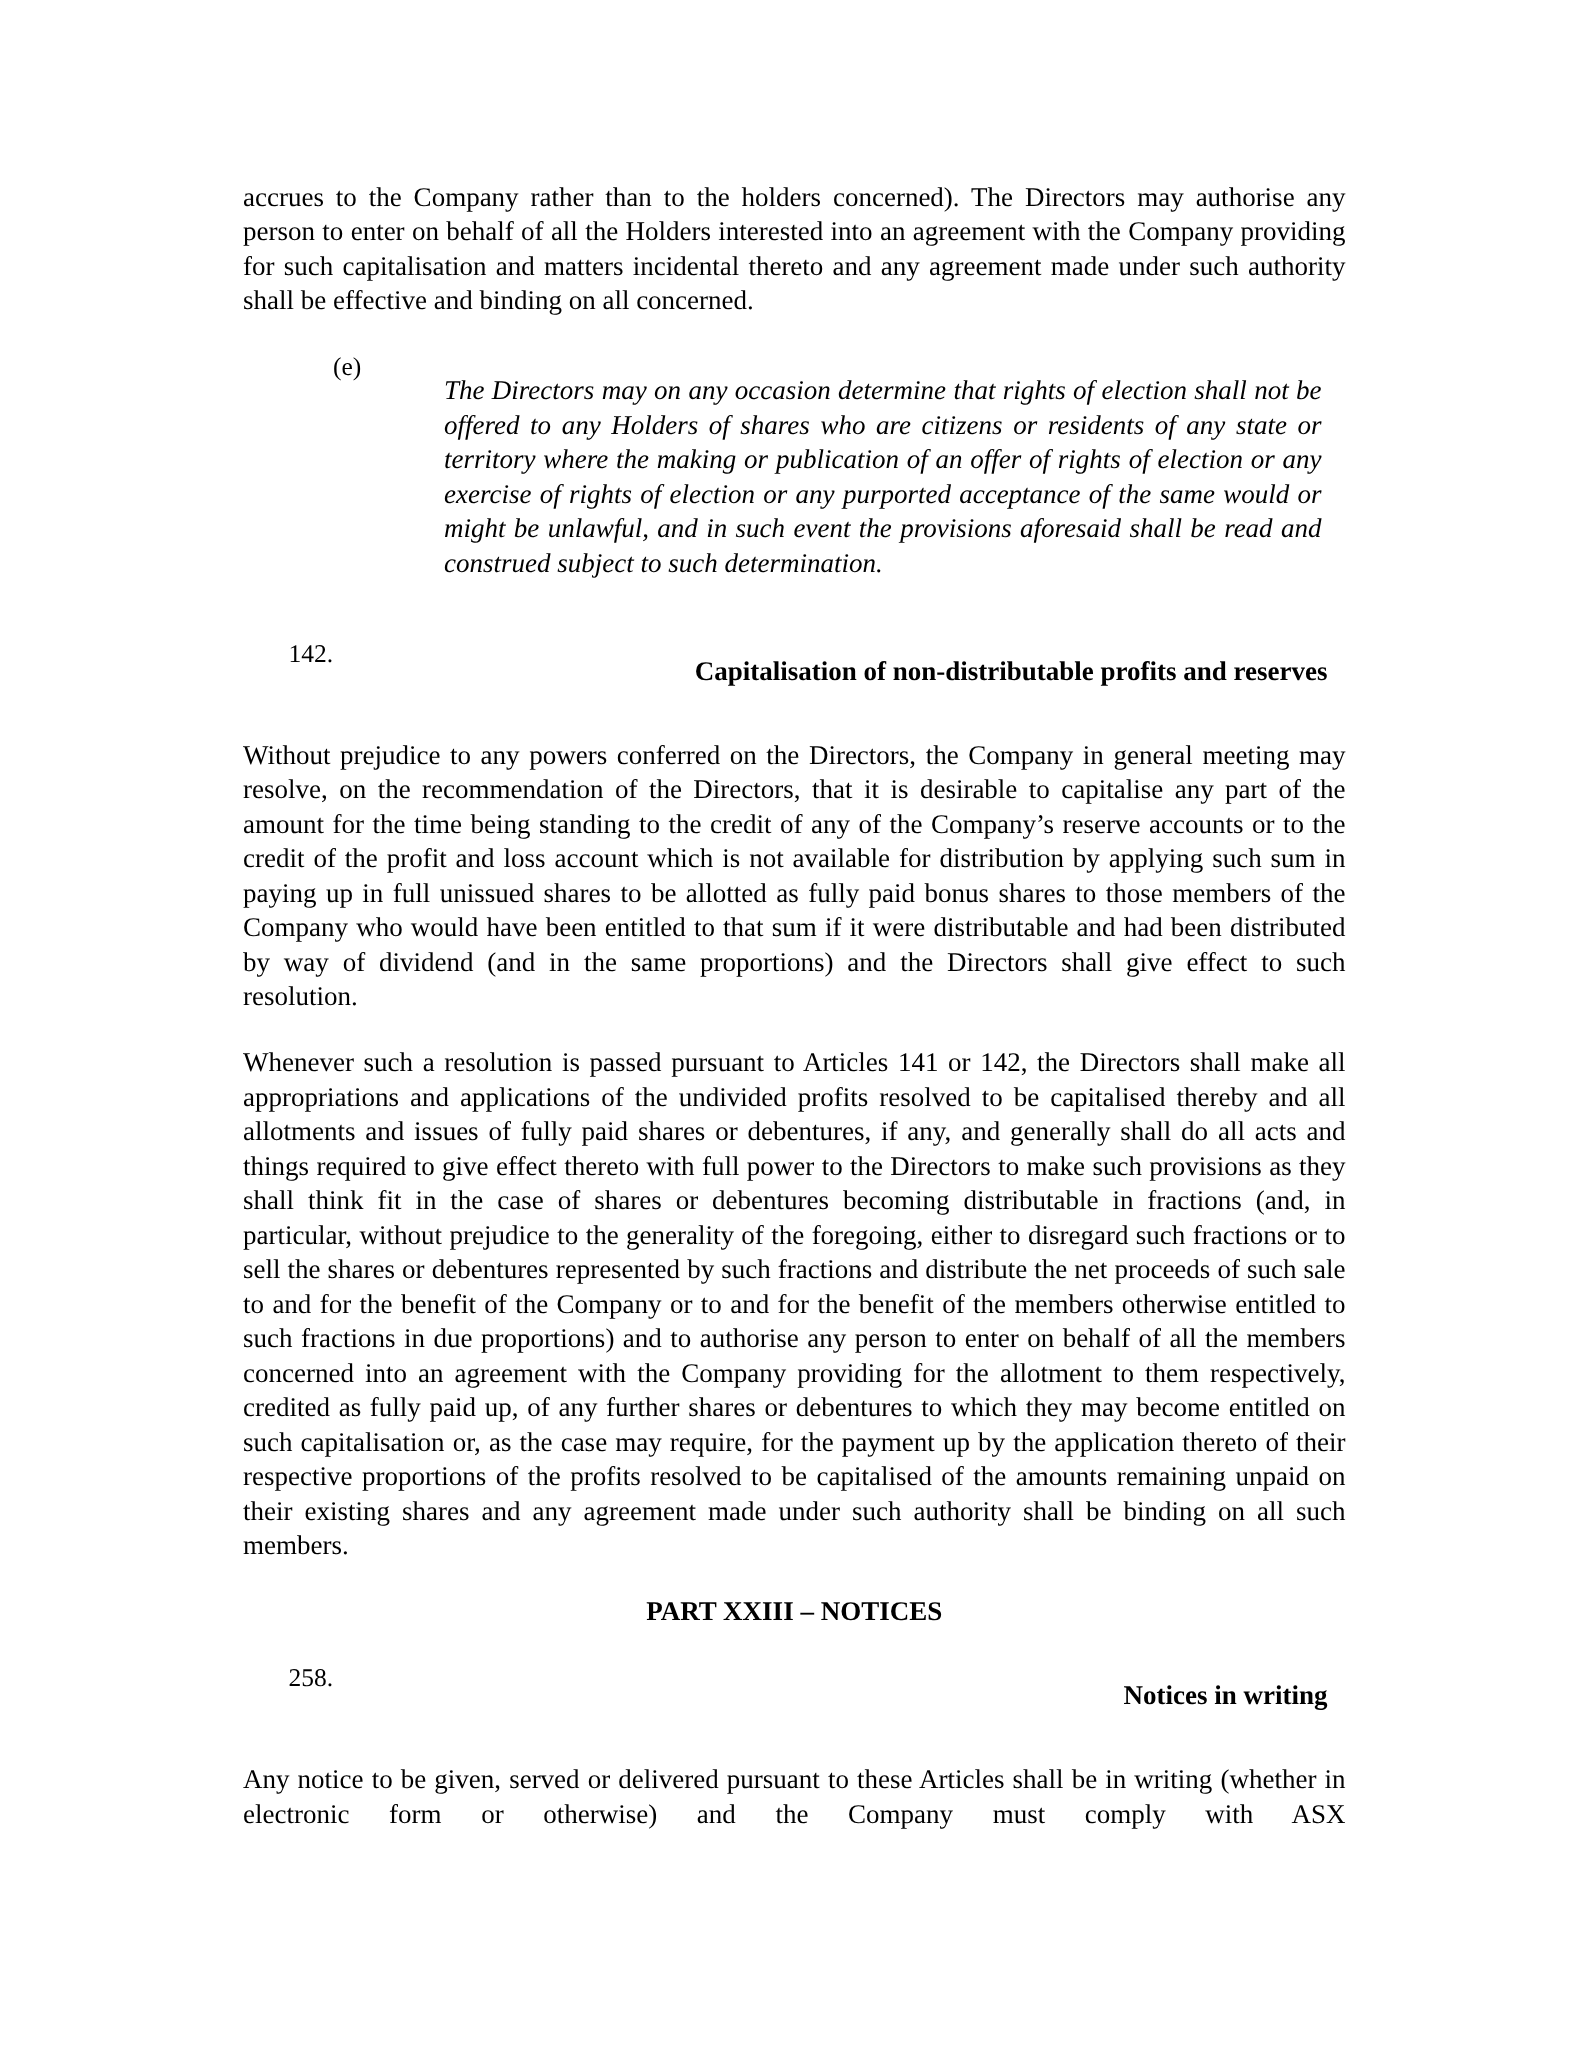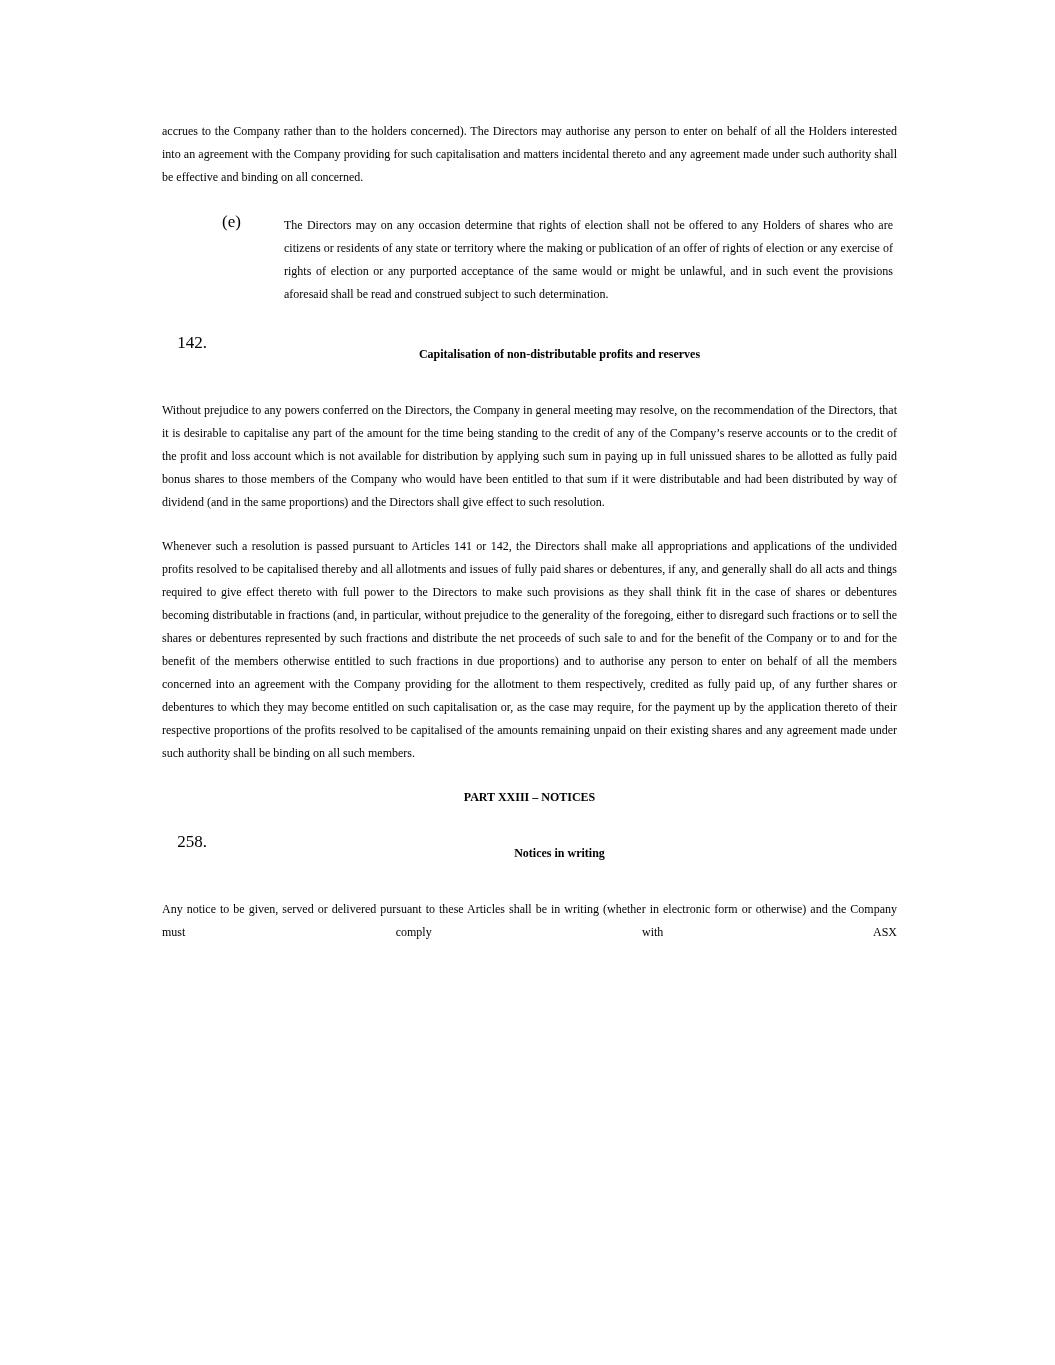--- a/index.html
+++ b/index.html
@@ -15,46 +15,47 @@
     box-sizing: border-box;
     padding: 120px 158px 40px 162px;
     font-family: "Liberation Serif", "DejaVu Serif", serif;
     font-size: 17px;
     line-height: 23px;
     color: #000000;
     text-align: justify;
   }
   .page p, .page h2 {
     margin: 0 0 21px 0;
-    font-size: 12px;
+    font-size: 18px;
     line-height: 23px;
   }
   
   .sub-indent {
     margin-left: 118px;
   }
   
   .clause {
     display: flex;
     margin-left: 60px;
     margin-bottom: 21px;
   }
   .clause .clause-label {
     flex: 0 0 58px;
   }
   .clause p {
     flex: 1 1 auto;
-    margin: 4px;
+    margin: 16px;
+    font-style: italic;
   }
   
   .section-heading {
     display: flex;
     margin: 0 0 21px 0;
     font-weight: bold;
-    text-align: center;
+    text-align: right;
   }
   .section-heading .sec-num {
     flex: 0 0 60px;
     font-weight: normal;
   }
   .section-heading .sec-title {
     flex: 1 1 auto;
     margin: 12px;
     font-weight: bold;
   }

